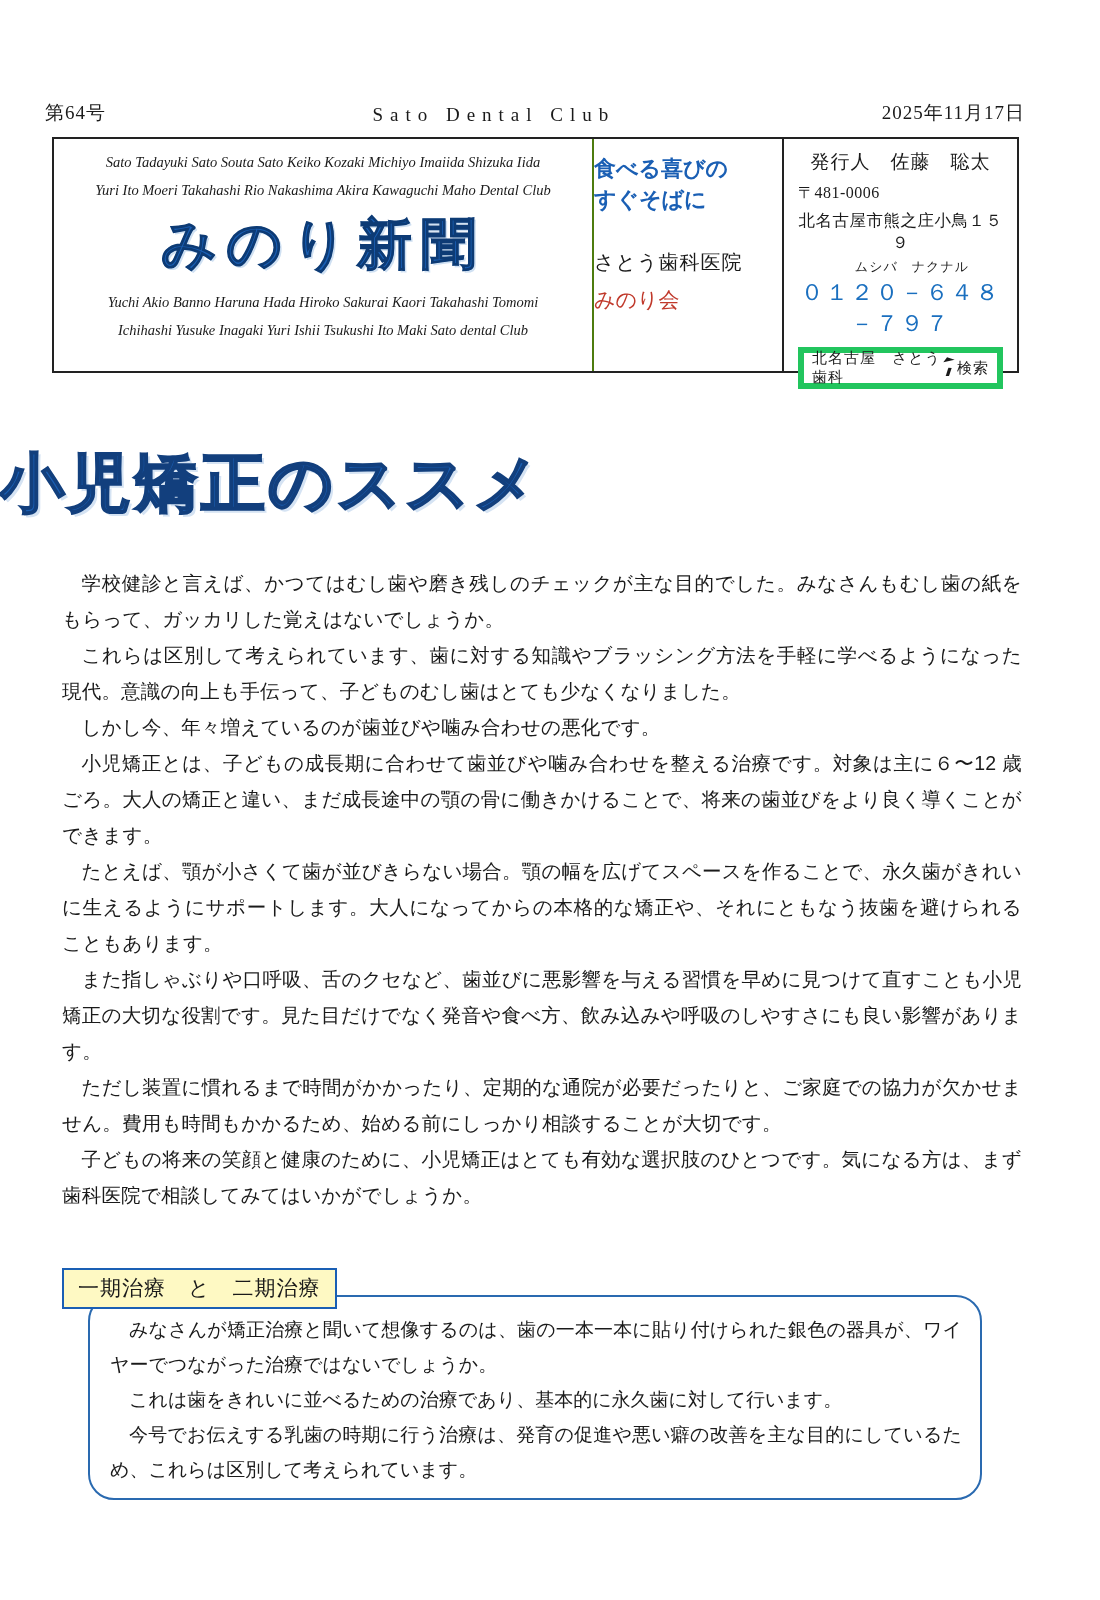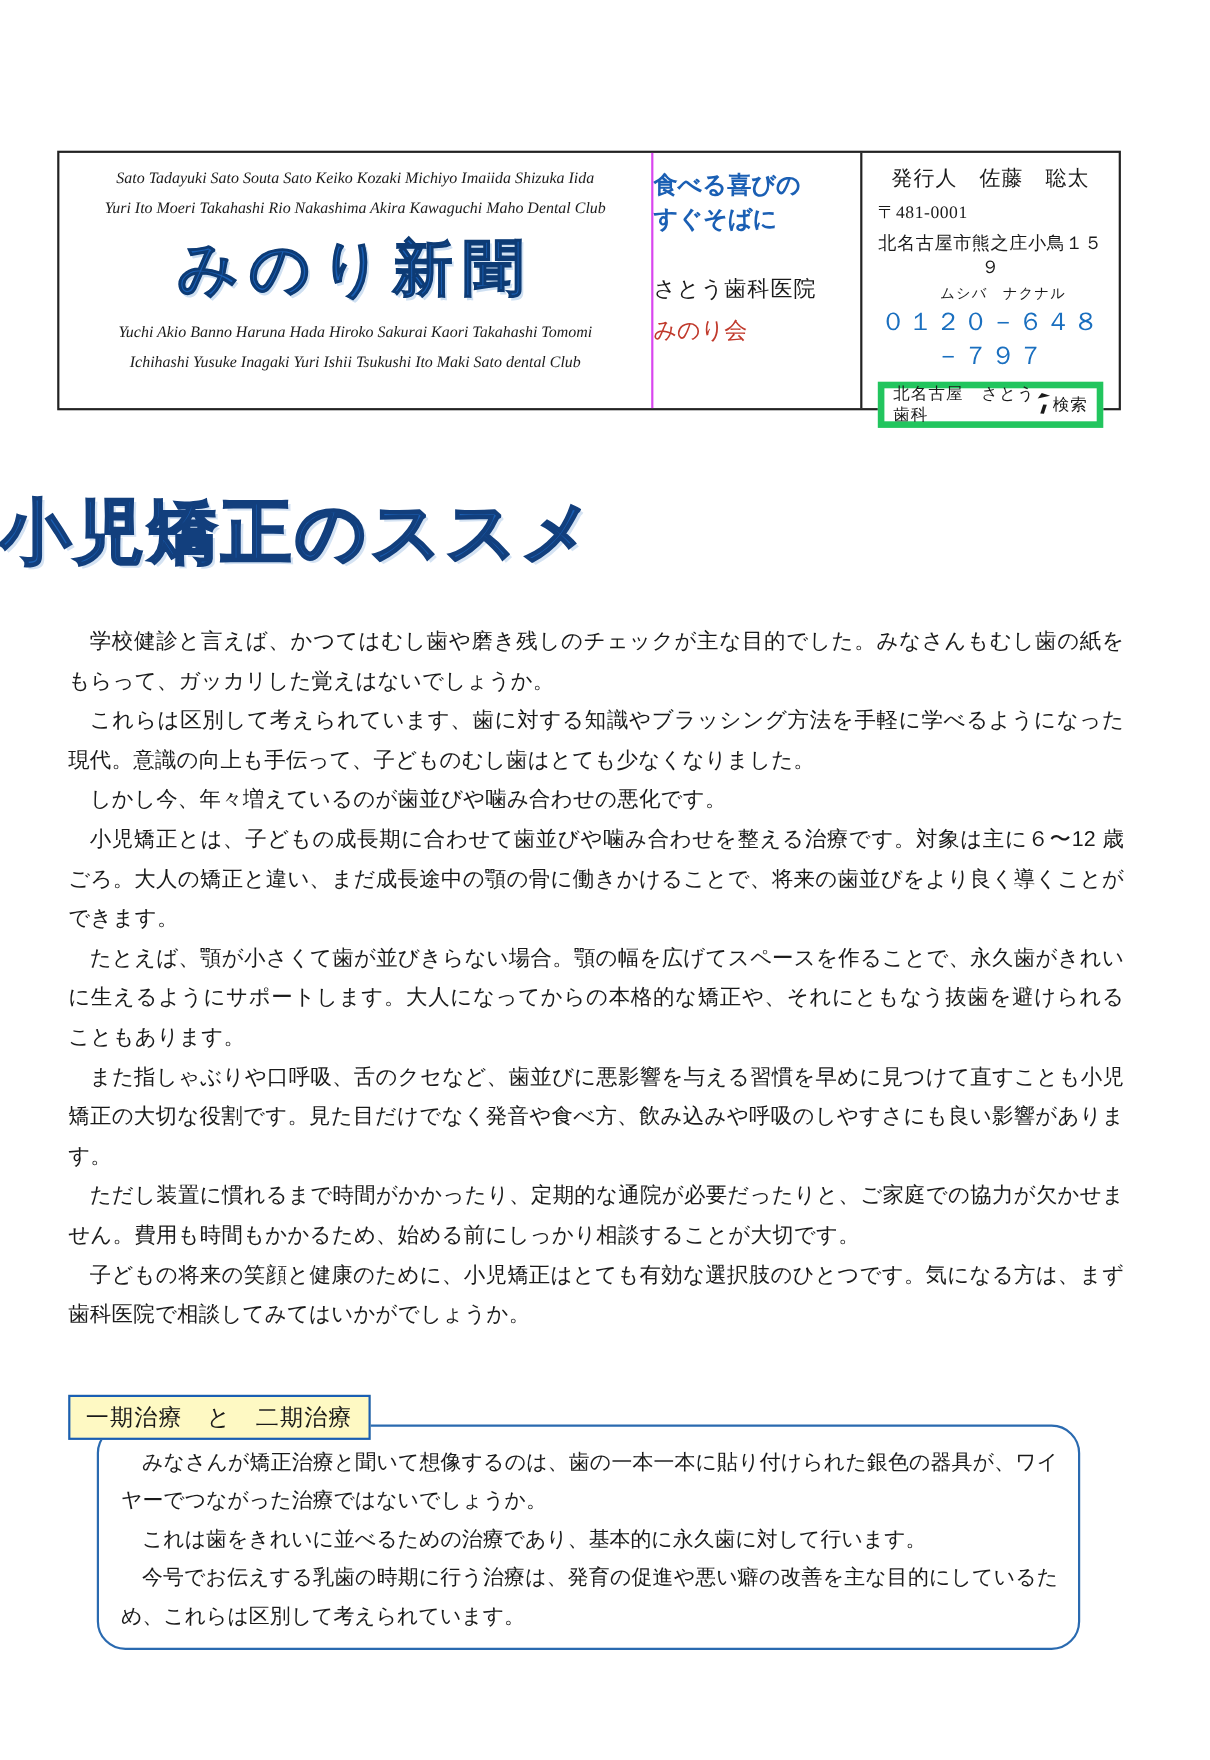--- a/index.html
+++ b/index.html
@@ -46,21 +46,21 @@
     position: absolute;
     left: 52px; top: 137px;
     width: 967px;
     height: 236px;
     border: 2px solid #222;
     box-sizing: border-box;
     display: flex;
   }
   .mh-left {
     width: 540px;
-    border-right: 2px solid #d946ef;
+    border-right: 2px solid #4d7c0f;
     box-sizing: border-box;
     position: relative;
     padding: 9px 10px 0 10px;
   }
   .names {
     font-style: italic;
     font-size: 14.5px;
     line-height: 28px;
     text-align: center;
     font-family: "Liberation Serif", serif;
@@ -231,41 +231,46 @@
     margin: 0;
     text-indent: 1em;
     text-align: justify;
   }
 </style>
 </head>
 <body>
 
 <div class="page">
 
+  <div class="top-line">
+    <div class="issue">第64号</div>
+    <div class="clubname">Sato  Dental  Club</div>
+    <div class="date">2025年11月17日</div>
+  </div>
 
   <div class="masthead">
 
     <div class="mh-left">
       <div class="names">Sato Tadayuki Sato Souta Sato Keiko Kozaki Michiyo Imaiida Shizuka Iida</div>
       <div class="names">Yuri Ito Moeri Takahashi Rio Nakashima Akira Kawaguchi Maho Dental Club</div>
       <div class="paper-title">みのり新聞</div>
       <div class="names bottom">Yuchi Akio Banno Haruna Hada Hiroko Sakurai Kaori Takahashi Tomomi</div>
       <div class="names">Ichihashi Yusuke Inagaki Yuri Ishii Tsukushi Ito Maki Sato dental Club</div>
     </div>
 
     <div class="mh-mid">
       <div class="slogan">食べる喜びの</div>
       <div class="slogan">すぐそばに</div>
       <div class="clinic">さとう歯科医院</div>
       <div class="group">みのり会</div>
     </div>
 
     <div class="mh-right">
       <div class="publisher">発行人　佐藤　聡太</div>
-      <div class="zip">〒481-0001</div>
+      <div class="zip">〒481-0006</div>
       <div class="addr">北名古屋市熊之庄小鳥１５９</div>
       <div class="kana">ムシバ　ナクナル</div>
       <div class="tel">０１２０－６４８－７９７</div>
       <div class="search-box">
         <span class="kw">北名古屋　さとう歯科</span>
         <span class="go">検索</span>
         <span class="cursor"></span>
       </div>
     </div>
 

